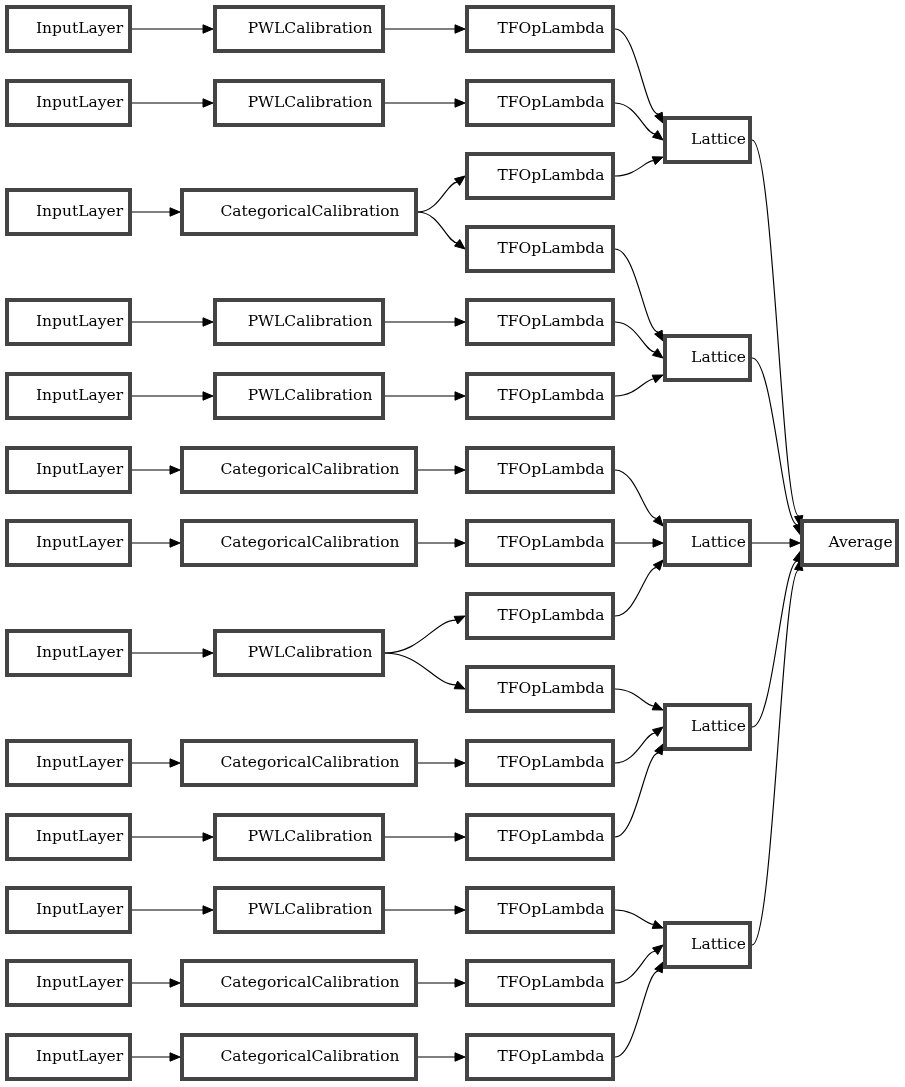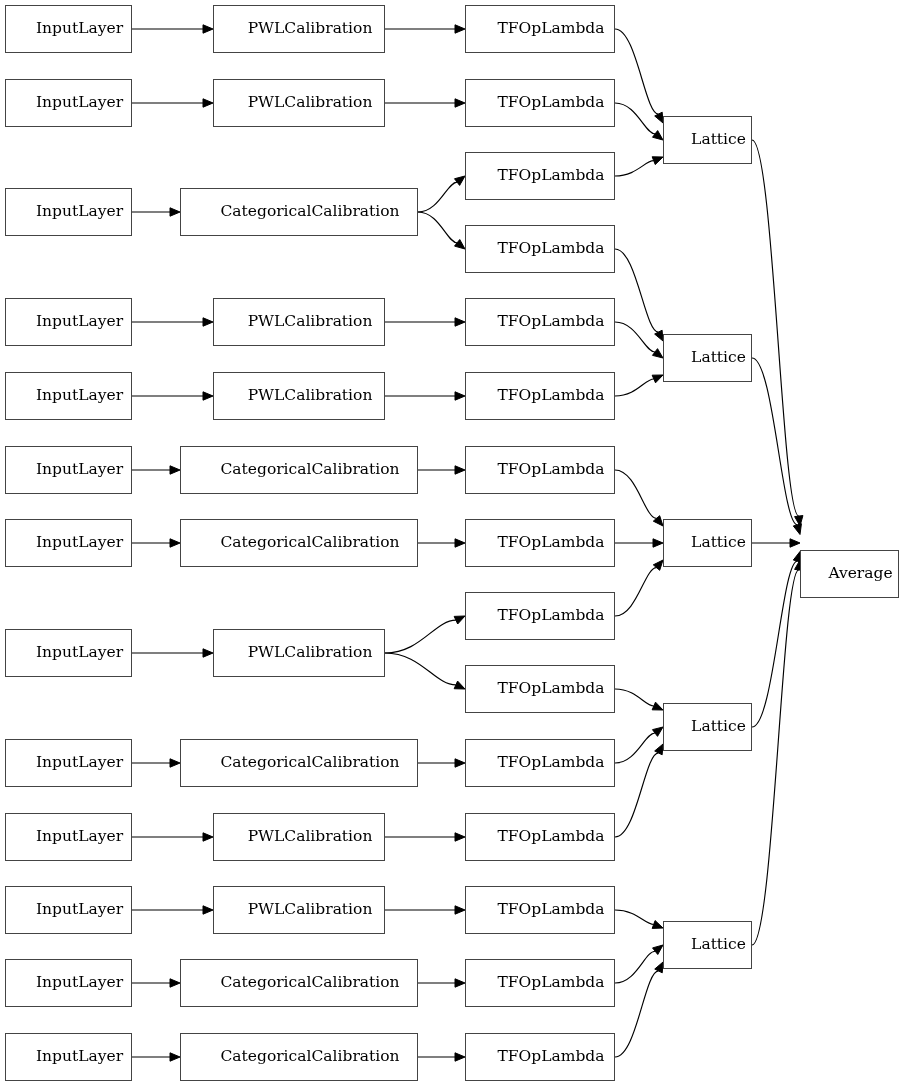--- a/index.html
+++ b/index.html
@@ -1,19 +1,19 @@
 <!DOCTYPE html>
 <html><head>
 <meta charset="utf-8">
 <style>
   html,body{margin:0;padding:0;background:#ffffff;}
   #stage{position:relative;width:905px;height:1087px;background:#ffffff;
          font-family:"DejaVu Serif","Liberation Serif",serif;overflow:hidden;}
   .node{position:absolute;box-sizing:border-box;background:#ffffff;
-        border:1px solid #8b5cf6;display:flex;align-items:center;
+        border:4px solid #8b5cf6;display:flex;align-items:center;
         justify-content:center;color:#000000;font-size:15.5px;
         line-height:1;white-space:nowrap;padding-left:22px;}
   .node.thick{border-color:#444444;}
   svg.edges{position:absolute;left:0;top:0;width:905px;height:1087px;
             pointer-events:none;}
   svg.edges path{fill:none;stroke:#000000;stroke-width:1.15px;}
   svg.edges polygon{fill:#000000;stroke:#000000;stroke-width:1px;}
 </style>
 </head>
 <body>
@@ -249,17 +249,17 @@
       </div>
       <div class="node thick" style="left: 663px; top: 519px; width: 89px; height: 48px;">
         <span>Lattice</span>
       </div>
       <div class="node thick" style="left: 663px; top: 703px; width: 89px; height: 48px;">
         <span>Lattice</span>
       </div>
       <div class="node thick" style="left: 663px; top: 921px; width: 89px; height: 48px;">
         <span>Lattice</span>
       </div>
-      <div class="node thick" style="left: 800px; top: 550px; width: 99px; height: 48px;">
+      <div class="node thick" style="left: 800px; top: 519px; width: 99px; height: 48px;">
         <span>Average</span>
       </div>
     </div>
 </div>
 
 </body></html>

